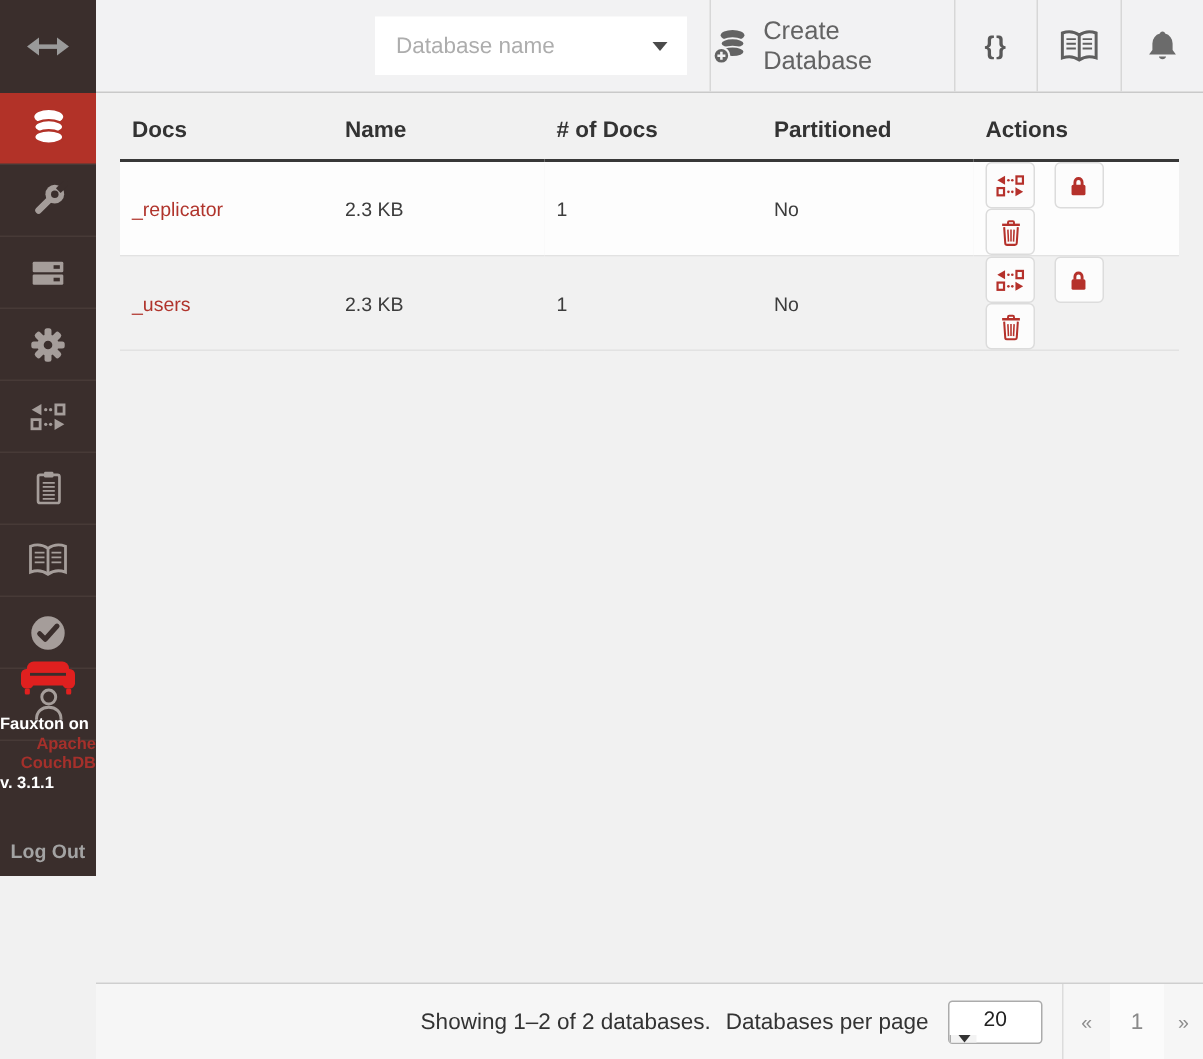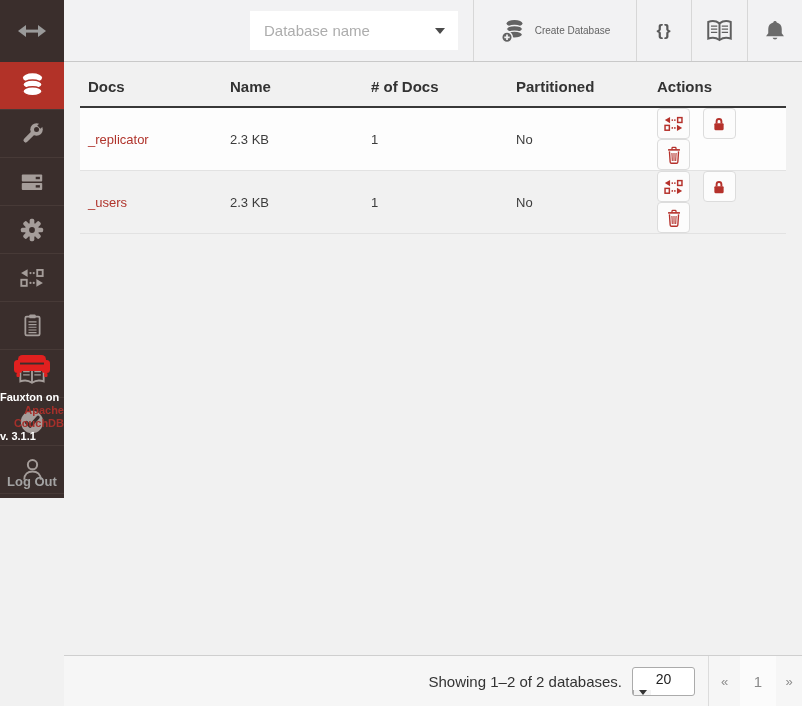--- a/index.html
+++ b/index.html
@@ -1,41 +1,41 @@
 <!DOCTYPE html>
 <html><head>
 <meta charset="utf-8">
 <style>
   html,body{margin:0;padding:0;background:#e9e9e9;}
   .stage{position:relative;width:802px;height:706px;overflow:hidden;
          font-family:"Liberation Sans",sans-serif;background:#f1f1f1;color:#333;}
 
   
-  .sidebar{position:absolute;left:0;top:0;width:64px;height:498px;background:#3a2e2c;}
+  .sidebar{position:absolute;left:0;top:0;width:64px;height:584px;background:#3a2e2c;}
   .burger{height:62px;display:flex;align-items:center;justify-content:center;cursor:pointer;}
   .nav-item{height:47px;border-bottom:1px solid #473a37;display:flex;align-items:center;justify-content:center;cursor:pointer;}
   .nav-item.active{background:#b23228;}
   .couch{position:absolute;bottom:118px;left:0;width:64px;display:flex;justify-content:center;}
   .verblock{position:absolute;bottom:55px;left:0;width:64px;font-size:11px;font-weight:bold;line-height:13px;color:#fff;}
   .verblock .red{color:#a5302b;cursor:pointer;text-align:right;}
   .logout{position:absolute;bottom:9px;left:0;width:64px;text-align:center;color:#a3a3a3;font-size:13px;font-weight:600;cursor:pointer;}
 
   
   .header{position:absolute;left:64px;top:0;right:0;height:62px;background:#f2f2f3;border-bottom:1px solid #c9c9c9;box-sizing:border-box;}
   .page-title{position:absolute;left:16px;top:0;line-height:61px;font-size:21px;font-weight:500;color:#2e2e2e;}
   .db-input{position:absolute;left:186px;top:11px;width:208px;height:39px;background:#fff;box-sizing:border-box;border:none;}
   .db-input input{position:absolute;left:0;top:0;width:100%;height:100%;border:none;background:transparent;outline:none;
                   padding:0 30px 0 14px;font-size:15px;font-family:"Liberation Sans",sans-serif;color:#333;box-sizing:border-box;}
   .db-input input::placeholder{color:#adadad;opacity:1;}
   .input-caret{position:absolute;right:13px;top:17px;width:0;height:0;
                border-left:5px solid transparent;border-right:5px solid transparent;border-top:6px solid #4a4a4a;}
   .hdr-group{position:absolute;top:0;height:61px;display:flex;align-items:center;justify-content:center;
              border-left:1px solid #d7d7d7;box-sizing:border-box;cursor:pointer;}
   .hdr-create{left:409px;width:163px;gap:9px;}
-  .hdr-create span{font-size:10px;color:#636363;}
+  .hdr-create span{font-size:17px;color:#636363;}
   .hdr-braces{left:572px;width:55px;font-size:17px;font-weight:bold;color:#595959;letter-spacing:1px;}
   .hdr-book{left:627px;width:56px;}
   .hdr-bell{left:683px;width:55px;}
 
   
   .content{position:absolute;left:64px;top:63px;right:0;bottom:51px;background:#f1f1f1;padding:0 16px;box-sizing:border-box;}
   table{width:100%;border-collapse:collapse;}
   th{text-align:left;font-size:15px;font-weight:bold;color:#333;padding:15px 8px 11px 8px;border-bottom:2px solid #383838;}
   tbody tr{height:48px;}
   tbody tr:nth-child(odd){background:#fdfdfd;}
@@ -324,20 +324,21 @@
             </span>
           </td>
         </tr>
       </tbody>
     </table>
   </main>
 
   <footer class="footer">
     <div class="spacer"></div>
     <div class="showing">Showing 1–2 of 2 databases.</div>
+    <div class="perpage-label">Databases per page</div>
     <div class="page-select">
       <div class="select-value">20</div>
       <div class="select-caret">
           <div class="caret-sm"></div>
         </div>
     </div>
     <div class="pagination">
       <div class="page-cell pg-arrow">«</div>
       <div class="page-cell pg-current">1</div>
       <div class="page-cell pg-arrow pg-next">»</div>

